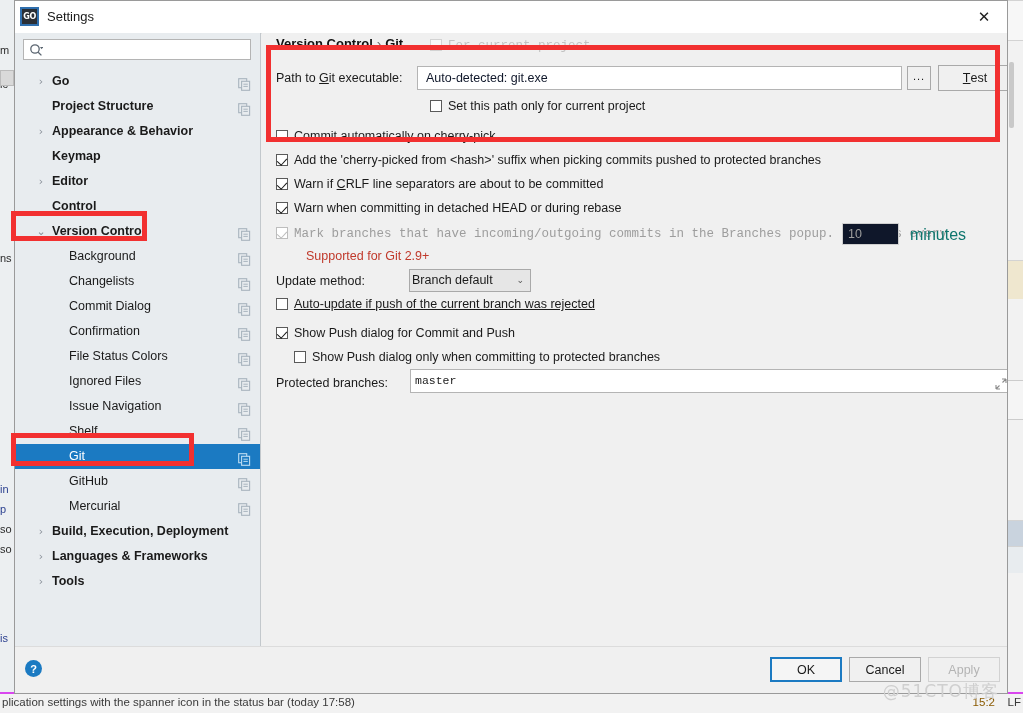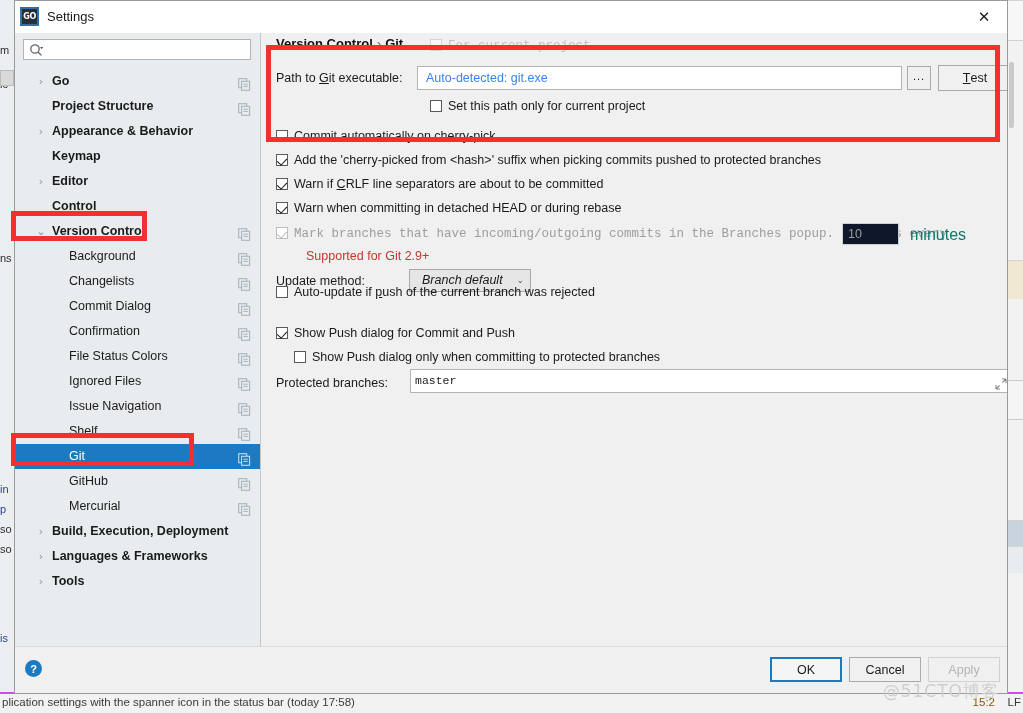--- a/index.html
+++ b/index.html
@@ -107,21 +107,21 @@
   .crumb-sep { color:#666; font-weight:normal; padding:0 4px; }
 
   .rowlabel { position:absolute; font-size:12.5px; color:#1a1a1a; white-space:nowrap; }
   .u { text-decoration:underline; }
 
   .textfield {
     position:absolute; background:#ffffff; border:1px solid #b4b4b4; box-sizing:border-box;
     font-size:12.5px; color:#1a1a1a; padding:0 4px; line-height:22px; height:24px;
     white-space:nowrap; overflow:hidden;
   }
-  .textfield.placeholder { color:#3b82f6;padding-left:8px; }
+  .textfield.placeholder { color:#0f172a;padding-left:8px; }
   .textfield.mono { font-family:"Liberation Mono", monospace; font-size:11.5px; }
 
   .btn {
     position:absolute; background:#f0f0f0; border:1px solid #a9a9a9; box-sizing:border-box;
     font-size:12.5px; color:#1a1a1a; text-align:center; cursor:default;
     display:flex; align-items:center; justify-content:center;
     font-family:"Liberation Sans", sans-serif;
   }
   .btn.dots { font-size:11px; letter-spacing:1px; padding-bottom:4px; }
 
@@ -142,21 +142,21 @@
   .note-red { position:absolute; color:#c0392b; font-size:12.5px; white-space:nowrap; }
 
   .numfield {
     position:absolute; background:#0f172a; border:1px solid #cfcfcf; box-sizing:border-box;
     font-size:12.5px; color:#9d9d9d; padding:0 5px; line-height:20px; height:22px;
   }
   .unit { position:absolute; font-size:16px; color:#0f766e; }
 
   .combo {
     position:absolute; background:#e6e6e6; border:1px solid #a9a9a9; box-sizing:border-box;
-    height:23px; font-size:12.5px; color:#1a1a1a; line-height:21px; padding-left:12px;font-style:italic;
+    height:23px; font-size:12.5px; color:#1a1a1a; line-height:21px; padding-left:2px;
   }
   .combo .chev {
     position:absolute; right:6px; top:0; font-size:9px; color:#555;
     font-family:"DejaVu Sans", sans-serif; line-height:21px;
   }
   .expand-ico { position:absolute; right:6px; top:6px; width:12px; height:12px; color:#777; }
 
   
   .footer {
     position:absolute; left:0; right:0; bottom:0; height:46px; background:#f0f0f0;
@@ -447,21 +447,21 @@
         <div class="unit" style="left:648px; top:193px;">minutes</div>
 
         <div class="note-red" style="left:44px; top:216px;">Supported for Git 2.9+</div>
 
         <div class="rowlabel" style="left:14px; top:241px;">Update method:</div>
         <div class="combo" style="left:147px; top:236px; width:122px;">
           <span>Branch default</span>
           <span class="chev">⌄</span>
         </div>
 
-        <div class="cb-row" style="left:14px; top:252px;">
+        <div class="cb-row" style="left:14px; top:264px;text-decoration:underline;">
           <span class="cbox"></span><span>Auto-update if </span><span class="u">p</span><span>ush of the current branch was rejected</span>
         </div>
 
         <div class="cb-row" style="left:14px; top:293px;">
           <span class="cbox checked"></span><span>Show Push dialog for Commit and Push</span>
         </div>
 
         <div class="cb-row" style="left:32px; top:317px;">
           <span class="cbox"></span><span>Show Push dialog only when committing to protected branches</span>
         </div>

